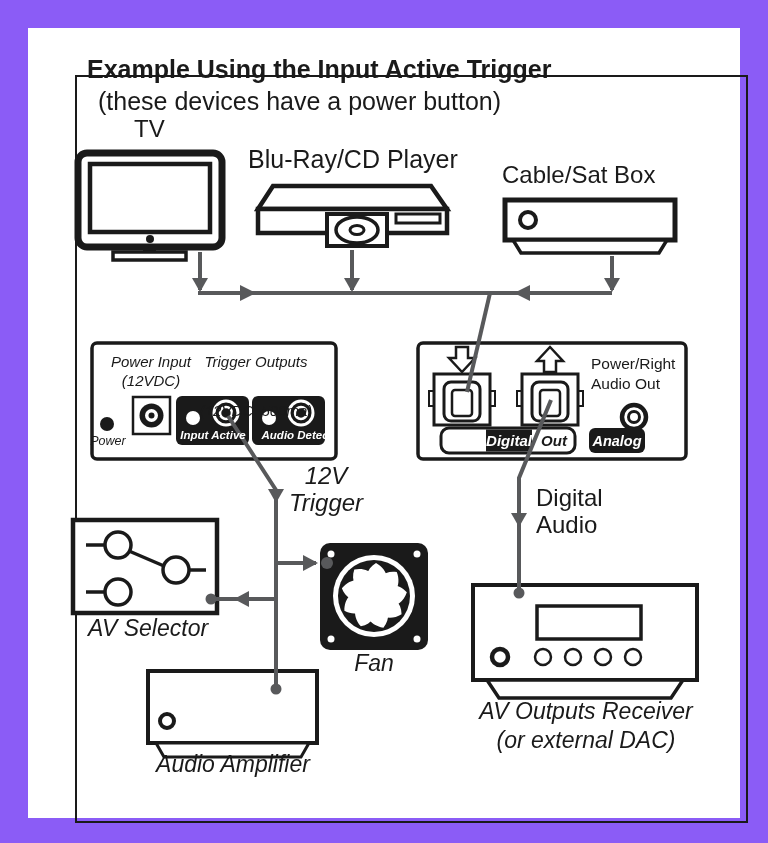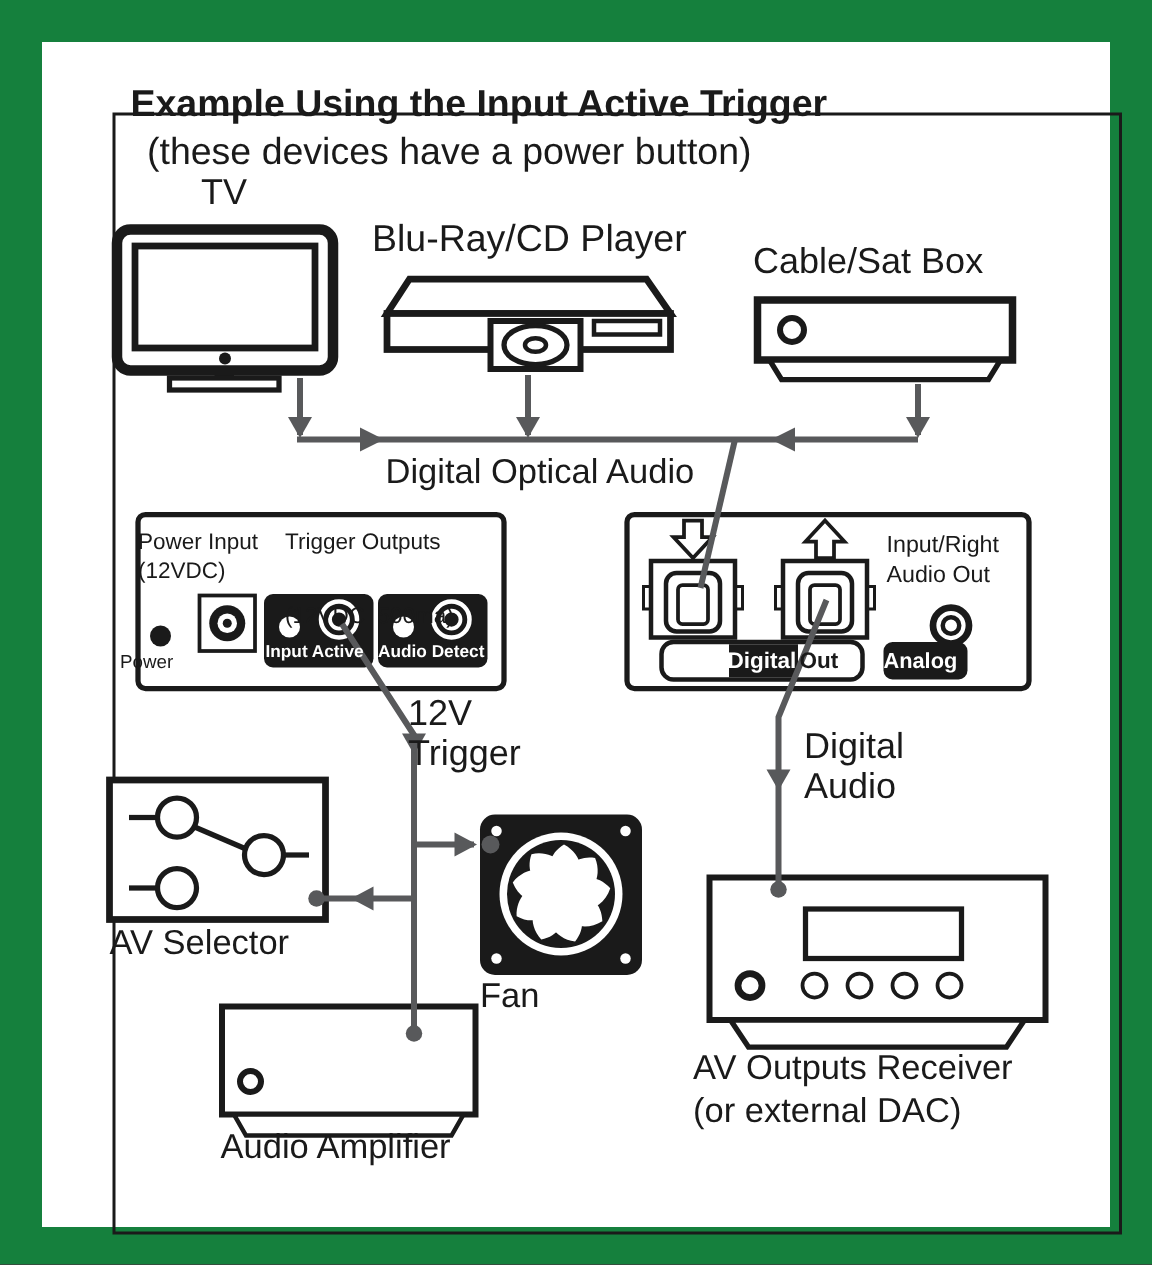--- a/index.html
+++ b/index.html
@@ -1,23 +1,23 @@
 <!DOCTYPE html>
 <html><head>
 <meta charset="utf-8">
 <style>
   html,body{margin:0;padding:0;background:#000;}
-  #canvas{position:relative;width:768px;height:843px;background:#15803d;overflow:hidden;
+  #canvas{position:relative;width:768px;height:843px;background:#8b5cf6;overflow:hidden;
           font-family:"Liberation Sans",sans-serif;color:#1a1a1a;}
   .mat{position:absolute;left:28px;top:28px;width:712px;height:790px;background:#fff;}
   .inner-frame{position:absolute;left:47px;top:47px;width:673px;height:748px;
                border:2.5px solid #1a1a1a;box-sizing:border-box;}
   #art{position:absolute;left:0;top:0;}
   .lbl{position:absolute;white-space:nowrap;line-height:1.12;color:#1a1a1a;}
-  .c{text-align:left;}
+  .c{text-align:center;font-style:italic;}
   .b{font-weight:bold;}
   .w{color:#ffffff;font-weight:bold;}
 </style>
 </head>
 <body>
 
 <div id="canvas">
   <div class="mat">
     <div class="inner-frame"></div>
   </div>
@@ -181,35 +181,34 @@
     </g>
   </svg>
 
   <div class="lbl b" style="left:87px;top:55px;font-size:25px;">Example Using the Input Active Trigger</div>
   <div class="lbl" style="left:98px;top:87px;font-size:25px;">(these devices have a power button)</div>
 
   <div class="lbl" style="left:134px;top:116px;font-size:24px;">TV</div>
   <div class="lbl" style="left:248px;top:145px;font-size:25px;">Blu-Ray/CD Player</div>
   <div class="lbl" style="left:502px;top:162px;font-size:24px;">Cable/Sat Box</div>
 
-  <div class="lbl" style="left:257px;top:302px;font-size:23px;">Digital Optical Audio</div>
 
   <div class="lbl c" style="left:92px;top:352px;width:118px;font-size:15px;line-height:19px;">Power Input</div>
   <div class="lbl c" style="left:92px;top:371px;width:118px;font-size:15px;line-height:19px;">(12VDC)</div>
   <div class="lbl c" style="left:190px;top:352px;width:132px;font-size:15px;line-height:19px;">Trigger Outputs</div>
   <div class="lbl c" style="left:190px;top:371px;width:132px;font-size:15px;line-height:19px;margin-top:30px;">(12VDC&nbsp; 500ma)</div>
   <div class="lbl c" style="left:80px;top:434px;width:56px;font-size:12.5px;">Power</div>
   <div class="lbl c w" style="left:177px;top:429px;width:72px;font-size:11.5px;">Input Active</div>
   <div class="lbl c w" style="left:252px;top:429px;width:90px;font-size:11.5px;">Audio Detect</div>
 
   <div class="lbl c b" style="left:441px;top:433px;width:44px;font-size:15px;margin-left:46px;">In</div>
   <div class="lbl c w" style="left:485px;top:433px;width:48px;font-size:15px;">Digital</div>
   <div class="lbl c b" style="left:533px;top:433px;width:42px;font-size:15px;">Out</div>
   <div class="lbl c w" style="left:589px;top:433px;width:56px;font-size:14.5px;">Analog</div>
-  <div class="lbl" style="left:591px;top:355px;font-size:15.5px;">Input/Right</div>
+  <div class="lbl" style="left:591px;top:355px;font-size:15.5px;">Power/Right</div>
   <div class="lbl" style="left:591px;top:375px;font-size:15.5px;">Audio Out</div>
 
   <div class="lbl c" style="left:272px;top:463px;width:108px;font-size:24px;">12V</div>
   <div class="lbl c" style="left:272px;top:490px;width:108px;font-size:24px;">Trigger</div>
 
   <div class="lbl" style="left:536px;top:485px;font-size:24px;">Digital</div>
   <div class="lbl" style="left:536px;top:512px;font-size:24px;">Audio</div>
 
   <div class="lbl c" style="left:73px;top:616px;width:150px;font-size:23px;">AV Selector</div>
   <div class="lbl c" style="left:320px;top:651px;width:108px;font-size:23px;">Fan</div>

